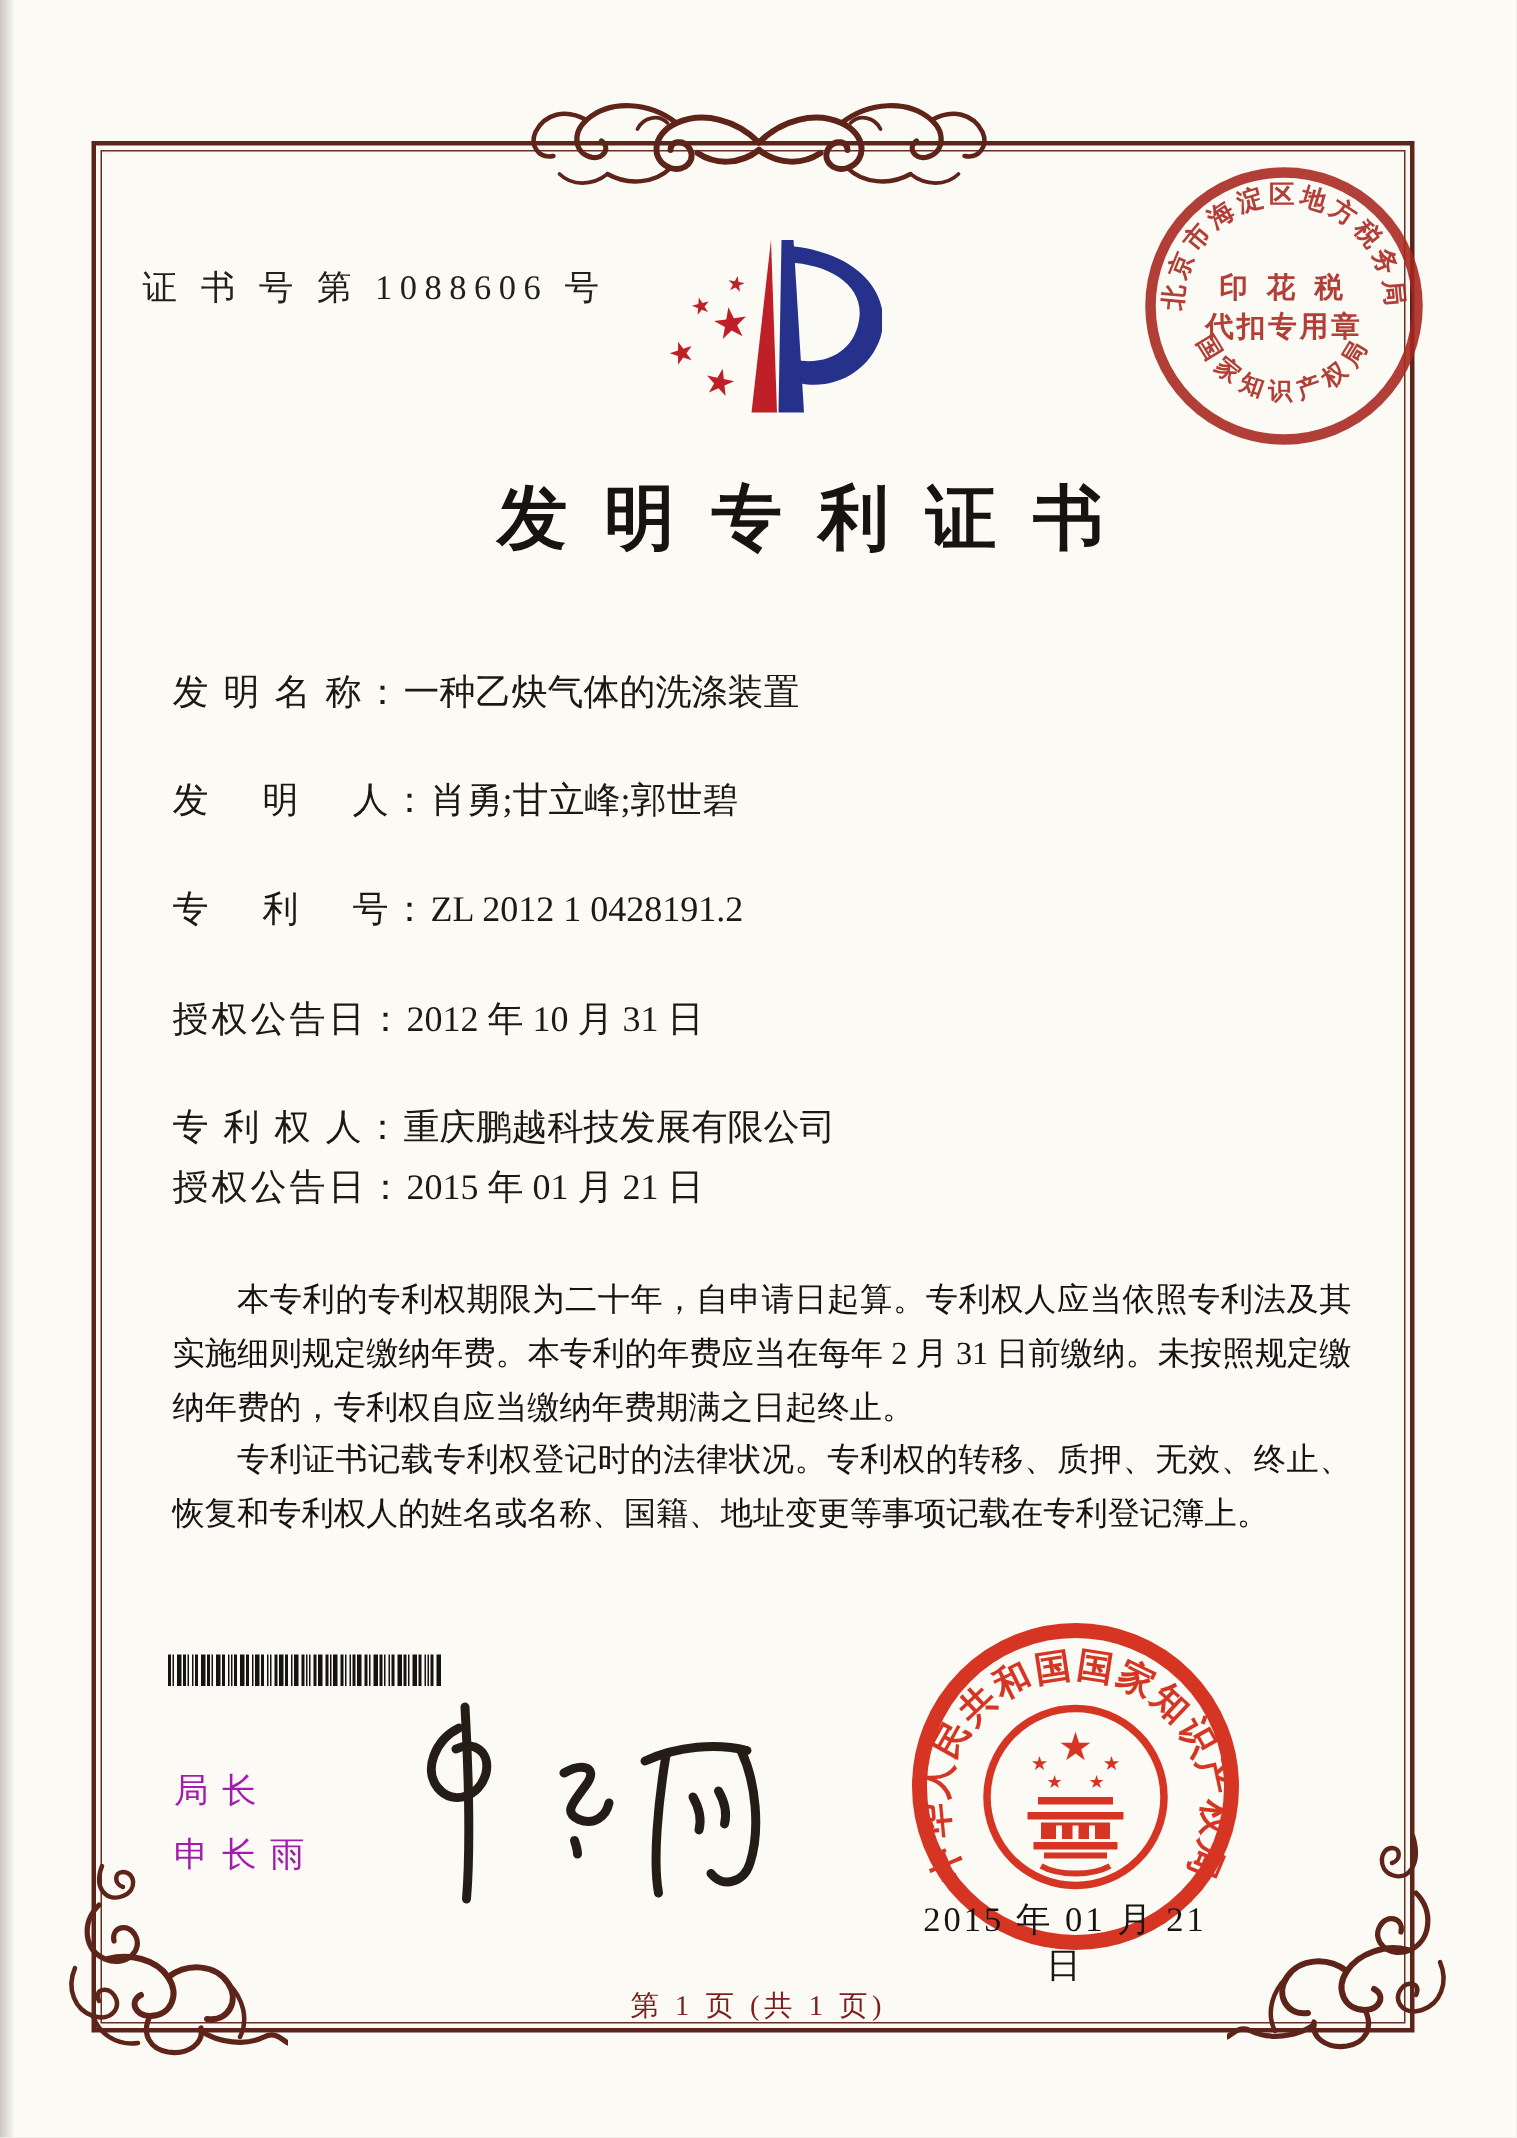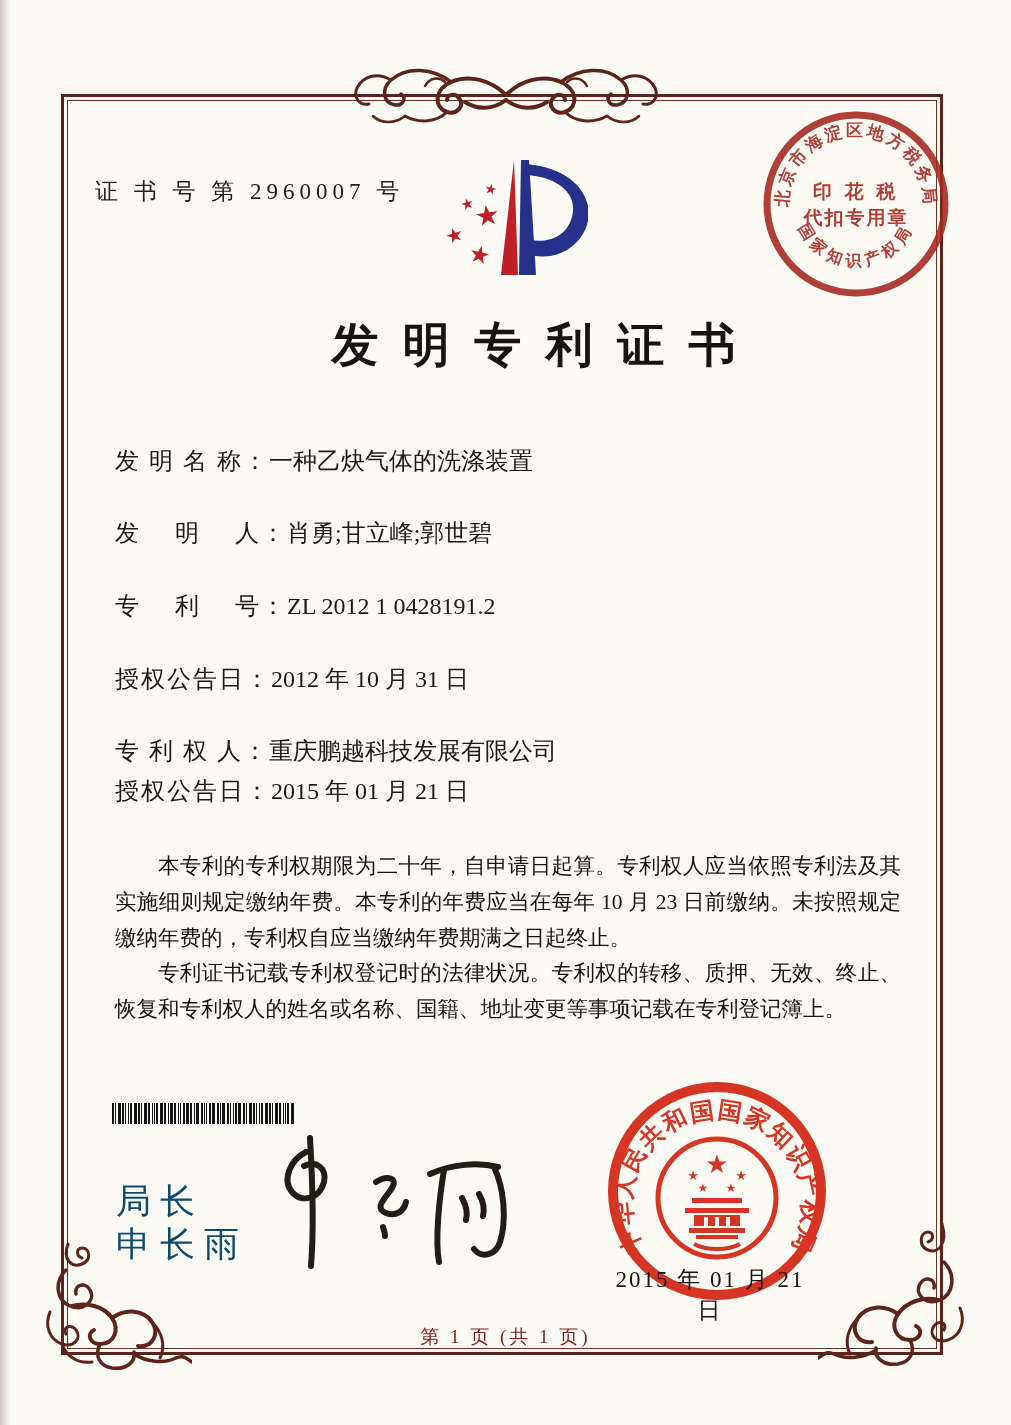--- a/index.html
+++ b/index.html
@@ -36,21 +36,21 @@
   .body-text{
     position:absolute; left:115px; top:849px; width:786px;
     font-size:21.5px; line-height:35.8px; text-align:justify; color:#181210;
   }
   .body-text p{ margin:0; text-indent:2em; }
   .barcode{
     position:absolute; left:112px; top:1103px; width:270px; height:21px;
     display:flex; align-items:stretch;
   }
   .barcode i{ display:block; background:#141414; height:100%; }
-  .signer{ position:absolute; left:116px; font-size:35px; letter-spacing:9px; color:#0c4a6e; }
+  .signer{ position:absolute; left:116px; font-size:23px; letter-spacing:9px; color:#a21caf; }
   .signature{ position:absolute; left:252px; top:1130px; width:290px; height:150px; }
   .office-seal{ position:absolute; left:594px; top:1068px; width:246px; height:246px; opacity:.95; }
   .seal-date{
     position:absolute; left:600px; top:1264px; width:220px; text-align:center;
     font-size:23px; letter-spacing:2px; color:#171412;
   }
   .page-footer{
     position:absolute; left:0; top:1324px; width:100%; text-align:center;
     font-size:19px; letter-spacing:3px; color:#7f1d1d;
   }
@@ -96,21 +96,21 @@
       <path d="M24,40 C12,52 14,72 28,78 C42,84 54,72 48,62 C44,54 32,56 34,66" stroke-width="3.5"></path>
       <path d="M30,78 C44,74 62,80 70,92 C78,104 72,118 58,118 C48,118 44,108 52,104" stroke-width="4"></path>
       <path d="M70,92 C84,82 102,84 110,96 C118,108 110,122 96,120" stroke-width="4"></path>
       <path d="M58,118 C52,130 58,140 70,142 C84,144 94,136 92,126" stroke-width="3.5"></path>
       <path d="M92,128 C104,136 122,138 134,132 C142,128 146,134 150,136" stroke-width="3.5"></path>
       <path d="M8,86 C2,100 8,114 20,118 C32,122 40,112 34,104 C30,98 20,100 24,108" stroke-width="3"></path>
       <path d="M110,96 C120,106 124,120 118,132" stroke-width="3"></path>
     </g>
   </svg>
 
-  <div class="cert-number">证 书 号 第 2960007 号</div>
+  <div class="cert-number">证 书 号 第 1088606 号</div>
 
   <svg class="logo" viewBox="0 0 170 142">
     <g fill="#bf2028" font-family="'DejaVu Sans',sans-serif" text-anchor="middle">
       <text x="49" y="61" font-size="15" transform="rotate(-14 49 55)">★</text>
       <text x="73" y="46" font-size="14" transform="rotate(10 73 40)">★</text>
       <text x="69" y="77" font-size="28" transform="rotate(-8 69 67)">★</text>
       <text x="36" y="94" font-size="20" transform="rotate(-18 36 86)">★</text>
       <text x="62" y="115" font-size="24" transform="rotate(12 62 106)">★</text>
     </g>
     <polygon points="96,12 83,127 100,127" fill="#bf2028"></polygon>
@@ -150,21 +150,21 @@
     <span class="lbl">授权公告日：</span><span>2012 年 10 月 31 日</span>
   </div>
   <div class="field" style="top:735px">
     <span class="lbl">专 利 权 人：</span><span>重庆鹏越科技发展有限公司</span>
   </div>
   <div class="field" style="top:775px">
     <span class="lbl">授权公告日：</span><span>2015 年 01 月 21 日</span>
   </div>
 
   <div class="body-text">
-    <p>本专利的专利权期限为二十年，自申请日起算。专利权人应当依照专利法及其实施细则规定缴纳年费。本专利的年费应当在每年 10 月 23 日前缴纳。未按照规定缴纳年费的，专利权自应当缴纳年费期满之日起终止。</p>
+    <p>本专利的专利权期限为二十年，自申请日起算。专利权人应当依照专利法及其实施细则规定缴纳年费。本专利的年费应当在每年 2 月 31 日前缴纳。未按照规定缴纳年费的，专利权自应当缴纳年费期满之日起终止。</p>
     <p>专利证书记载专利权登记时的法律状况。专利权的转移、质押、无效、终止、恢复和专利权人的姓名或名称、国籍、地址变更等事项记载在专利登记簿上。</p>
   </div>
 
   <div class="barcode">
       <i style="width:2px;margin-right:1px"></i>
       <i style="width:1px;margin-right:2px"></i>
       <i style="width:3px;margin-right:1px"></i>
       <i style="width:2px;margin-right:1px"></i>
       <i style="width:1px;margin-right:2px"></i>
       <i style="width:1px;margin-right:1px"></i>

